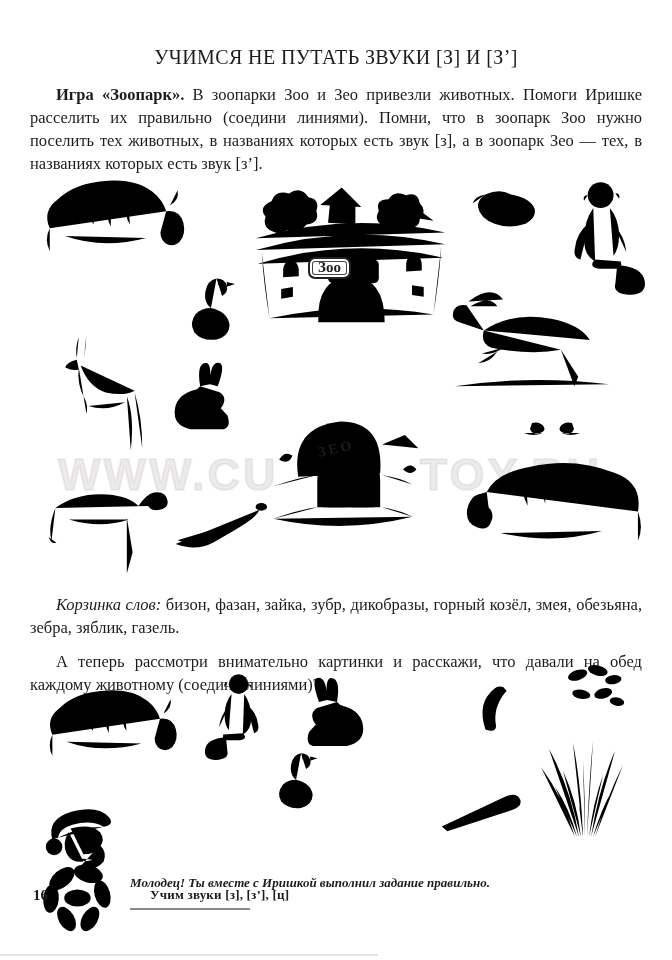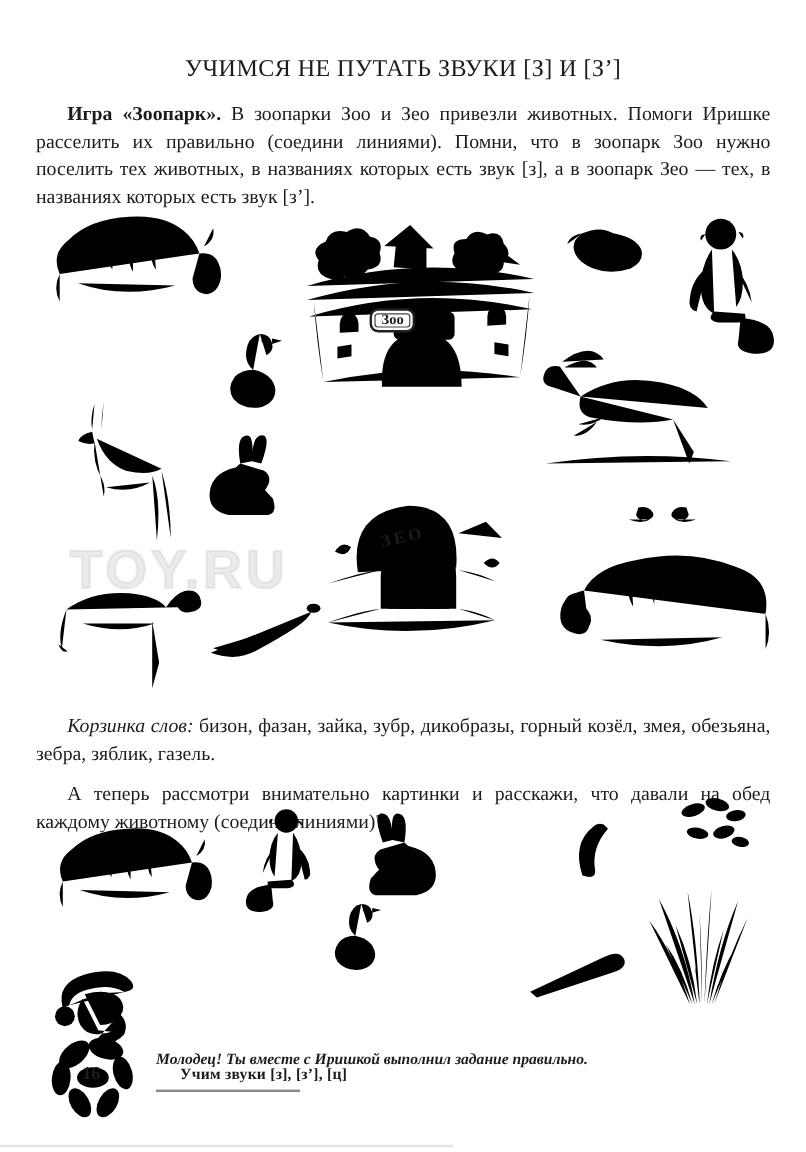--- a/index.html
+++ b/index.html
@@ -12,28 +12,28 @@
   .scene{position:relative;}
   #scene-zoo{height:418px;margin-top:-4px;}
   #scene-lunch{height:190px;margin-top:-36px;}
   .item{position:absolute;}
   .item svg{width:100%;height:100%;display:block;}
   .mirror svg{transform:scaleX(-1);}
   .watermark{position:absolute;left:58px;right:70px;top:278px;display:flex;justify-content:space-between;
       font-family:"Liberation Sans",sans-serif;font-weight:800;font-size:45px;letter-spacing:3px;
       color:rgba(125,108,125,0.14);-webkit-text-stroke:2px rgba(125,108,125,0.10);pointer-events:none;}
   .zoo-sign{position:absolute;left:308px;top:86px;background:#fff;border:2px solid #222;border-radius:7px;
-      padding:0 8px 1px;font-weight:bold;font-size:12px;box-shadow:inset 0 0 0 2px #fff,inset 0 0 0 3px #444;}
+      padding:0 8px 1px;font-weight:bold;font-size:15px;box-shadow:inset 0 0 0 2px #fff,inset 0 0 0 3px #444;}
   .zeo-sign{position:absolute;left:318px;top:270px;font-weight:bold;font-size:14px;letter-spacing:3px;
       transform:rotate(-12deg);}
   .footer{position:relative;height:161px;margin-top:-55px;}
   .gnome{left:38px;top:6px;width:90px;height:78px;}
   .praise{position:absolute;left:130px;top:44px;right:26px;font-weight:bold;font-style:italic;font-size:13px;margin-top:36px;}
   .flower{left:33px;top:68px;width:92px;height:70px;}
-  .flower-num{position:absolute;left:0;right:6px;top:24px;text-align:center;font-weight:bold;font-size:15px;}
+  .flower-num{position:absolute;left:0;right:6px;top:24px;text-align:left;font-weight:bold;font-size:15px;}
   .series{position:absolute;left:130px;top:92px;font-size:13px;font-weight:bold;letter-spacing:.2px;margin-left:20px;}
   .series-line{position:absolute;left:130px;top:113px;width:120px;height:2px;background:#8a8a8a;}
   .page-line{position:absolute;left:0;top:954px;width:378px;height:2px;background:#e4e4e4;}
 </style>
 </head>
 <body>
 
 <svg width="0" height="0" style="position:absolute">
   <defs>
     <clipPath id="clip-gate">
@@ -237,20 +237,21 @@
 </svg>
 
 <div class="page">
 
   <div class="title">УЧИМСЯ НЕ ПУТАТЬ ЗВУКИ [З] И [З’]</div>
 
   <p class="para"><span class="lead-bold">Игра «Зоопарк».</span><span> В зоопарки Зоо и Зео привезли животных. Помоги Иришке расселить их правильно (соедини линиями). Помни, что в зоопарк Зоо нужно поселить тех животных, в названиях которых есть звук [з], а в зоопарк Зео — тех, в названиях которых есть звук [з’].</span></p>
 
   <div class="scene" id="scene-zoo">
     <div class="watermark">
+      <span>WWW.CU</span>
       <span>TOY.RU</span>
     </div>
     <div class="item sk" style="left:35px;top:2px;width:165px;height:105px">
         <svg viewBox="0 0 170 110">
           <use href="#g-bison"></use>
         </svg>
       </div>
     <div class="item sk" style="left:248px;top:3px;width:205px;height:152px">
         <svg viewBox="0 0 210 152">
           <use href="#g-zoo"></use>

